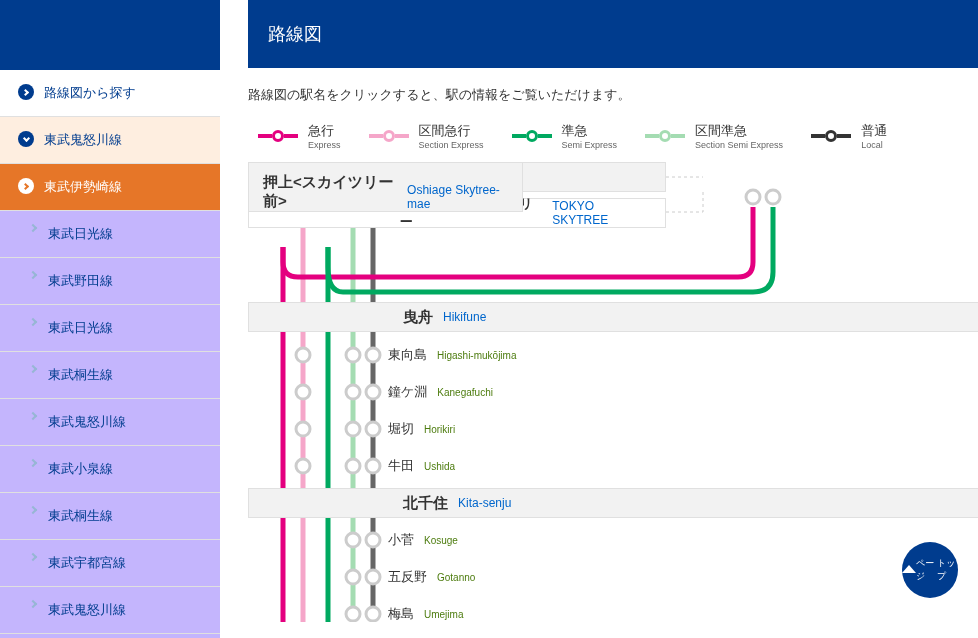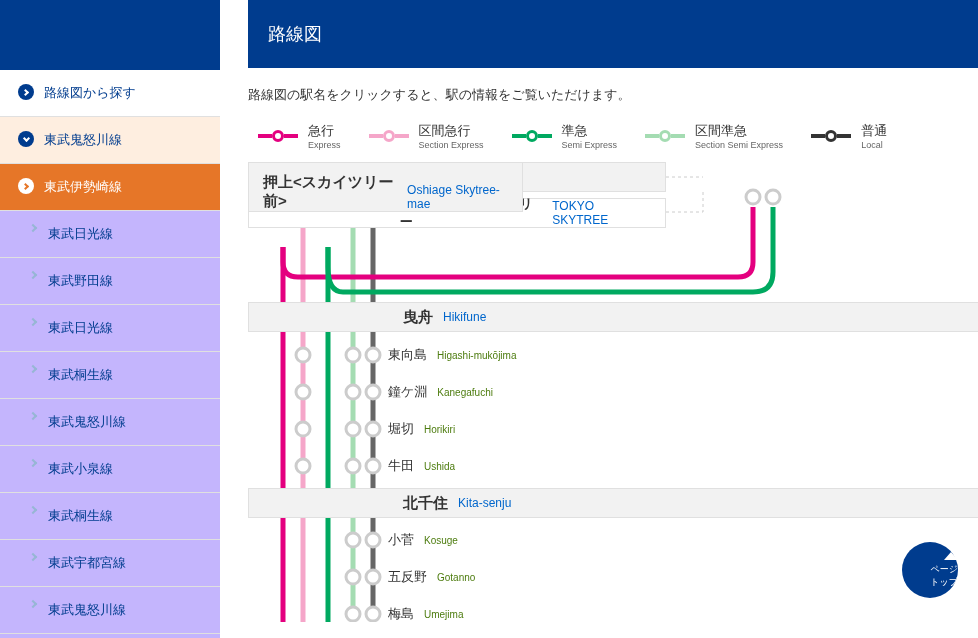--- a/index.html
+++ b/index.html
@@ -34,21 +34,21 @@
 .diagram{position:relative;height:460px}
 .station-box{position:absolute;border:1px solid #e0e0e0;background:#fff;display:flex;align-items:center;padding:0 14px}
 .station-box.major{background:#f2f2f2}
 .station-box .jp{font-size:15px;font-weight:bold;margin-right:10px}
 .station-box .en{font-size:12px;color:#0066cc}
 .station-row{position:absolute;left:140px;display:flex;align-items:center;height:20px}
 .station-row .jp{font-size:13px;font-weight:normal;margin-right:10px}
 .station-row .en{font-size:10px;color:#4d7c0f}
 svg.lines{position:absolute;top:0;left:0}
 .stop{fill:#fff;stroke:#ccc;stroke-width:3}
-.page-top{position:fixed;right:20px;bottom:40px;width:56px;height:56px;background:#003c8e;border-radius:50%;display:flex;flex-direction:column;align-items:flex-end;justify-content:center;color:#fff;font-size:9px;cursor:pointer}
+.page-top{position:fixed;right:20px;bottom:40px;width:56px;height:56px;background:#003c8e;border-radius:50%;display:flex;align-items:center;justify-content:center;color:#fff;font-size:9px;cursor:pointer}
 .page-top .tri{width:0;height:0;border-left:7px solid transparent;border-right:7px solid transparent;border-bottom:8px solid #fff;margin-bottom:3px}
 </style>
 </head>
 <body>
 
 <div class="container">
   <aside class="sidebar">
     <div class="sidebar-top"></div>
     <ul class="sidebar-nav">
       <li>

